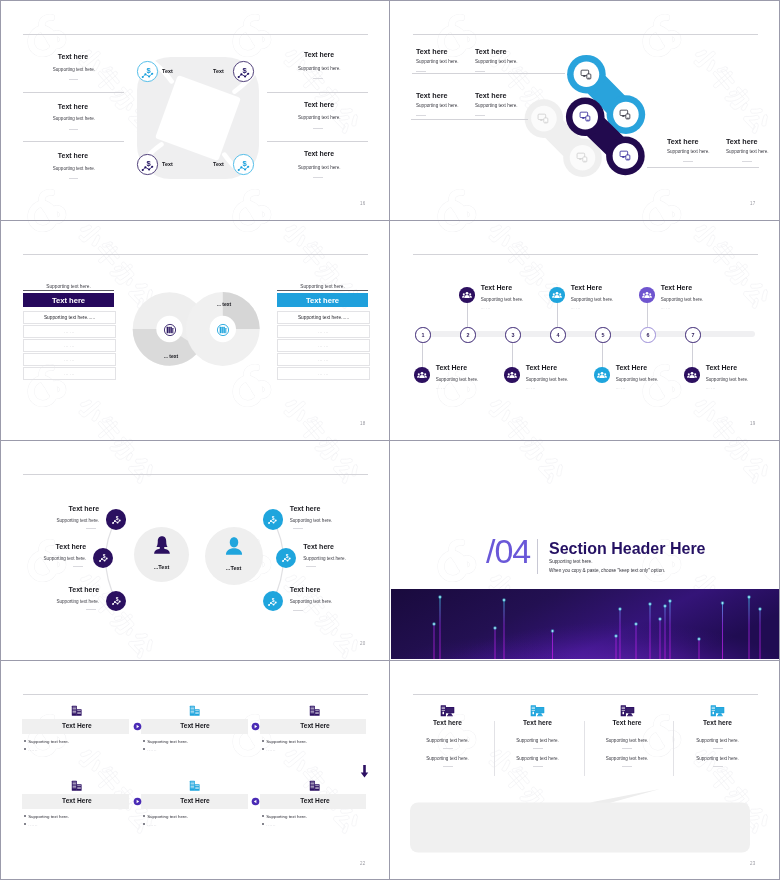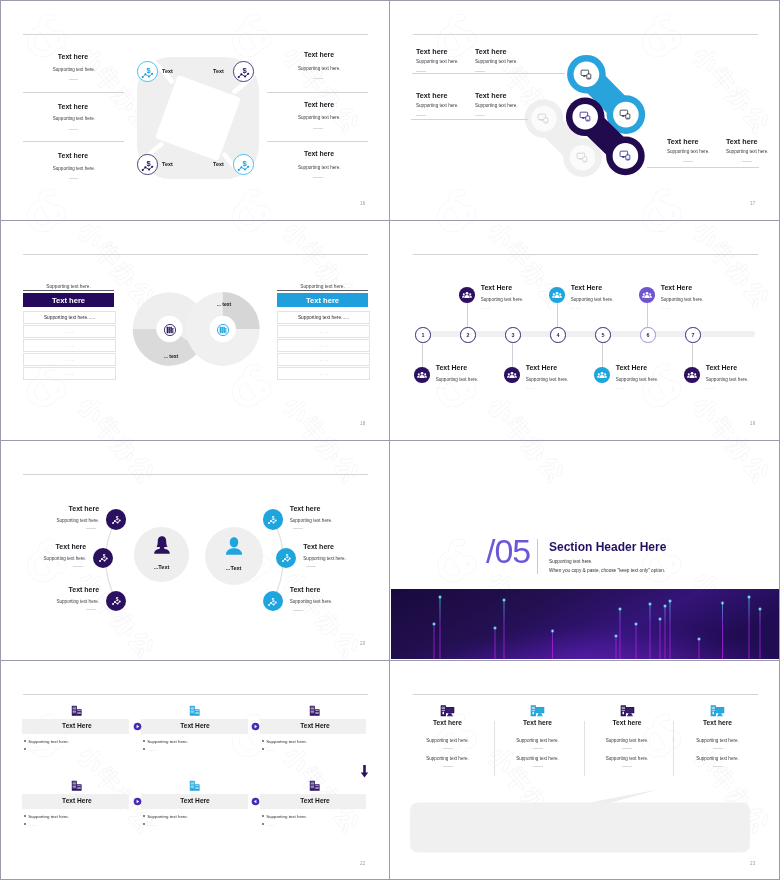--- a/index.html
+++ b/index.html
@@ -33,21 +33,21 @@
   .cPurple{color:#3c2a6b;--f:#1f1060;}
   .hdrbox{position:absolute;display:flex;align-items:center;justify-content:center;color:#fff;font-weight:bold;font-size:7.6px;}
   .rowbox{position:absolute;border:0.6px solid #e3e3e6;display:flex;align-items:center;justify-content:center;}
   .rowbox .r1{font-size:4.8px;color:#27272e;}
   .rowbox .r2{font-size:3.6px;color:#b9b9c0;letter-spacing:.5px;}
   .tmark{position:absolute;border-radius:50%;border:0.8px solid #3a2573;background:#fff;display:flex;align-items:center;justify-content:center;font-size:5.4px;font-weight:bold;color:#2b1a58;}
   .tcirc{position:absolute;border-radius:50%;display:flex;align-items:center;justify-content:center;}
   .dots{position:absolute;font-size:3.6px;color:#bdbdc4;letter-spacing:.4px;white-space:nowrap;}
   .secnum{position:absolute;left:95px;top:93px;font-size:34px;color:#6a58d8;font-weight:300;letter-spacing:-1px;line-height:1;}
   .secdiv{position:absolute;left:146px;top:98px;width:0.8px;height:35px;background:#c8c8d4;}
-  .sectitle{position:absolute;left:158px;top:99px;font-size:12px;font-weight:bold;color:#251163;white-space:nowrap;}
+  .sectitle{position:absolute;left:158px;top:99px;font-size:16px;font-weight:bold;color:#251163;white-space:nowrap;}
   .secsub1{position:absolute;left:158px;top:118px;font-size:4.7px;color:#2d2d36;white-space:nowrap;}
   .secsub2{position:absolute;left:158px;top:127px;font-size:4.7px;color:#2d2d36;white-space:nowrap;}
   .band{position:absolute;left:0;top:148px;width:388px;height:70px;overflow:hidden;}
   .cband{position:absolute;background:#f0f0f0;}
   .bul{position:absolute;display:flex;align-items:center;gap:2.6px;font-size:4.4px;color:#2f2f38;white-space:nowrap;}
   .bul i{width:1.6px;height:1.6px;background:#6b6b76;border-radius:50%;display:inline-block;}
   .bul .dim{color:#c4c4cb;letter-spacing:.4px;}
 </style>
 </head>
 <body>
@@ -588,21 +588,21 @@
           <use href="#i-cdw"></use>
         </svg>
       </div>
     <div class="ttl" style="left:288.7px;top:145.3px;font-size:7px;">Text here</div>
     <div class="sub" style="left:288.7px;top:158.3px;font-size:4.6px;">Supporting text here.</div>
     <div class="dash" style="left:291.7px;top:168.8px;width:10px;"></div>
     <div class="pgnum" style="left:359px;top:200px;">20</div>
   </div>
 
   <div class="slide s5">
-    <div class="secnum">/05</div>
+    <div class="secnum">/04</div>
     <div class="secdiv"></div>
     <div class="sectitle">Section Header Here</div>
     <div class="secsub1">Supporting text here.</div>
     <div class="secsub2">When you copy &amp; paste, choose "keep text only" option.</div>
     <div class="band">
       <svg width="388" height="70" viewBox="0 0 388 70" style="display:block">
         <defs>
           <linearGradient id="bg1" x1="0" y1="0" x2="1" y2="0.35">
               <stop offset="0" stop-color="#190a3d"></stop>
               <stop offset="0.4" stop-color="#231052"></stop>

